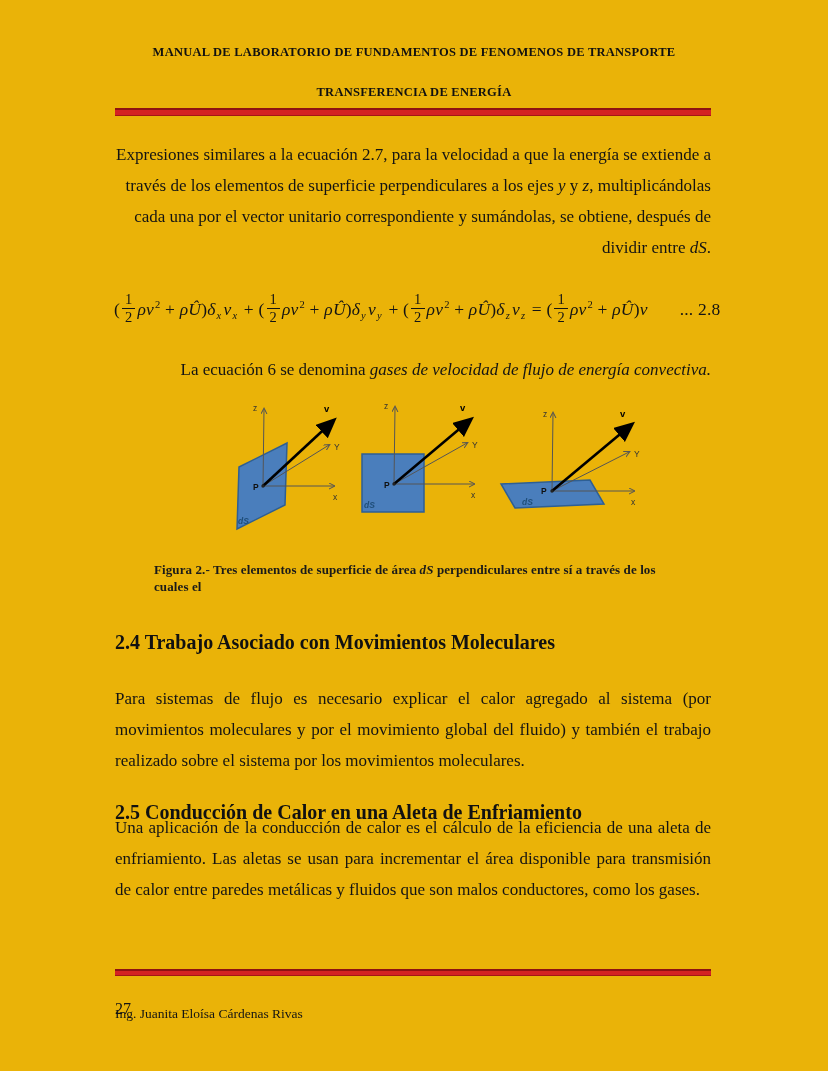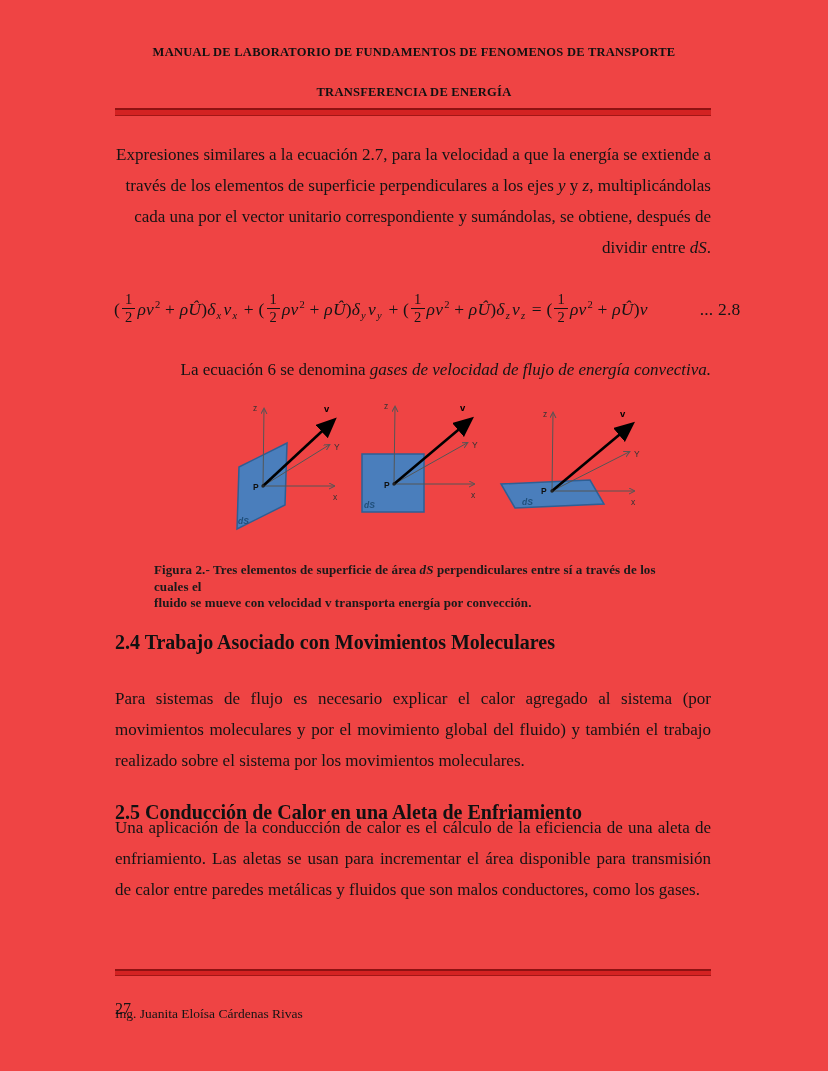--- a/index.html
+++ b/index.html
@@ -1,17 +1,17 @@
 <!DOCTYPE html>
 <html><head>
 <meta charset="utf-8">
 <style>
   html,body { margin:0; padding:0; background:#ffffff; }
   .page {
-    position:relative; width:828px; height:1071px; background:#ef4444;
+    position:relative; width:828px; height:1071px; background:#eab308;
     font-family:"Liberation Serif", serif; color:#141414; overflow:hidden;
   }
   .hline { position:absolute; left:0; width:100%; text-align:center;
     font-weight:bold; font-size:12.5px; letter-spacing:0.25px; color:#111; }
   .hline.l1 { top:45px; }
   .hline.l2 { top:85px; }
   .rule { position:absolute; left:115px; width:596px; height:8px;
     background:linear-gradient(to bottom,#8e1212 0%,#8e1212 30%,#d42222 30%,#d42222 86%,#a31616 86%,#a31616 100%); }
   .rule.top { top:108px; }
   .rule.bottom { top:969px; height:7px; }
@@ -26,21 +26,21 @@
   .eqn { position:absolute; top:283px; left:114px; width:610px; margin:0;
     font-size:17.5px; white-space:nowrap; letter-spacing:0.2px; line-height:44px; }
   .eq-t { font-style:normal; }
   .eq-i { font-style:italic; }
   .eq-sup { vertical-align:super; font-size:10.5px; margin-left:1px; }
   .eq-sub { vertical-align:sub; font-size:10.5px; font-style:italic; margin:0 2px 0 1px; }
   .eq-frac { display:inline-flex; flex-direction:column; vertical-align:middle;
     text-align:center; line-height:1.05; font-size:14.5px; margin:0 2px; position:relative; top:-2px; }
   .eq-n { display:block; border-bottom:1px solid #141414; padding:0 3px 1px; }
   .eq-d { display:block; padding-top:1px; }
-  .eq-num { margin-left:52px; }
+  .eq-num { margin-left:32px; }
   
   .figure-row { position:absolute; top:393px; left:222px; display:flex; align-items:flex-start; }
   .diagram { display:block; }
   .diagram polygon.plane, .diagram rect.plane { stroke:#2e5f94; stroke-width:1.5; }
   .axis { stroke:#555; stroke-width:1; }
   .vel { stroke:#000; stroke-width:2.6; }
   .lab { font-family:"Liberation Sans", sans-serif; font-size:8.5px; fill:#333; }
   .lab.v { font-weight:bold; fill:#000; font-size:9.5px; }
   .lab.p { font-weight:bold; fill:#111; }
   .lab.ds { font-style:italic; font-weight:bold; fill:#1f4e79; }
@@ -147,21 +147,21 @@
       <text class="lab" x="47" y="24">z</text>
       <text class="lab" x="135" y="112">x</text>
       <text class="lab" x="138" y="64">Y</text>
       <text class="lab v" x="124" y="24">v</text>
       <text class="lab p" x="45" y="101">P</text>
       <text class="lab ds" x="26" y="112">dS</text>
     </svg>
 
   </div>
 
-  <div class="caption"><span>Figura 2.- Tres elementos de superficie de área </span><span class="it">dS</span><span> perpendiculares entre sí a través de los cuales el</span><br><span>fluido se mueve con velocidad v transporta energía por convección.</span></div>
+  <div class="caption"><span>Figura 2.- Tres elementos de superficie de área </span><span class="it">dS</span><span> perpendiculares entre sí a través de los cuales el</span><br></div>
 
   <h2 class="h2 h24">2.4 Trabajo Asociado con Movimientos Moleculares</h2>
   <p class="text-block para2">Para sistemas de flujo es necesario explicar el calor agregado al sistema (por movimientos moleculares y por el movimiento global del fluido) y también el trabajo realizado sobre el sistema por los movimientos moleculares.</p>
 
   <h2 class="h2 h25">2.5 Conducción de Calor en una Aleta de Enfriamiento</h2>
   <p class="text-block para3">Una aplicación de la conducción de calor es el cálculo de la eficiencia de una aleta de enfriamiento. Las aletas se usan para incrementar el área disponible para transmisión de calor entre paredes metálicas y fluidos que son malos conductores, como los gases.</p>
 
   <div class="rule bottom"></div>
   <div class="footer-page">27</div>
   <div class="footer-author">Ing. Juanita Eloísa Cárdenas Rivas</div>

